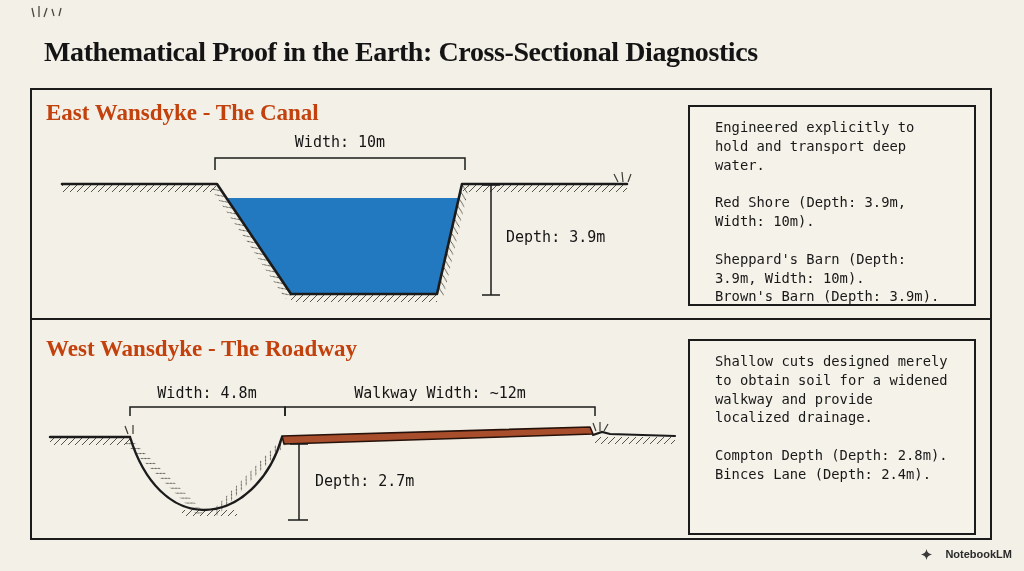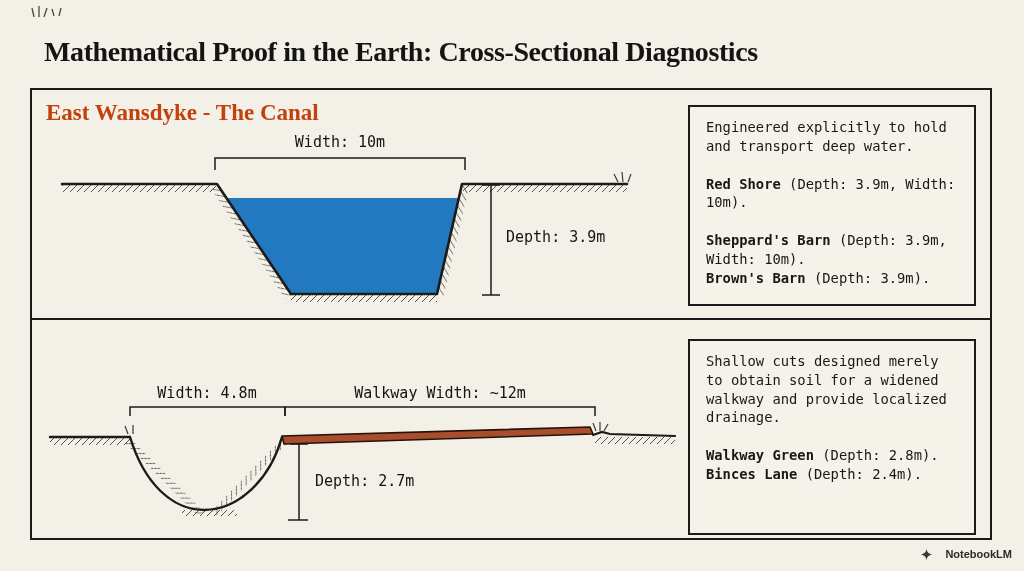--- a/index.html
+++ b/index.html
@@ -8,26 +8,26 @@
   .title{position:absolute;left:44px;top:36px;font-family:"Liberation Serif",serif;font-weight:700;font-size:28px;letter-spacing:-0.4px;color:#141414;white-space:nowrap}
   .frame{position:absolute;left:30px;top:88px;width:962px;height:452px;border:2px solid #1b1b1b}
   .sec{position:absolute;left:0;width:100%}
   .sec-top{top:0;height:230px;border-bottom:2px solid #1b1b1b}
   .sec-bottom{top:230px;height:220px}
   .sec-heading{position:absolute;left:14px;font-family:"Liberation Serif",serif;font-weight:700;font-size:23px;color:#c2410c;white-space:nowrap}
   .sec-top .sec-heading{top:10px}
   .sec-bottom .sec-heading{top:16px}
   svg.diagram{position:absolute;left:0;top:0}
   .dim{font-family:"DejaVu Sans Mono",monospace;font-size:15px;fill:#141414;font-weight:500}
-  .note{position:absolute;left:656px;width:288px;border:2px solid #1b1b1b;background:#f5f2e9;padding:11px 16px;font-family:"DejaVu Sans Mono",monospace;font-size:13.8px;line-height:1.36;color:#181818}
+  .note{position:absolute;left:656px;width:288px;border:2px solid #1b1b1b;background:#f5f2e9;padding:11px 25px;font-family:"DejaVu Sans Mono",monospace;font-size:13.8px;line-height:1.36;color:#181818}
   .note-top{top:15px;height:201px}
   .note-bottom{top:19px;height:196px}
   .note p{margin:0}
   .note .mb{margin-bottom:19px}
-  .note strong{font-weight:700}
+  .note strong{font-weight:400}
   .watermark{position:absolute;right:12px;top:548px;display:flex;align-items:center;gap:13px;font-size:11px;font-weight:700;color:#2a2a2a}
   .tuft-corner{position:absolute;left:30px;top:2px}
 </style>
 </head>
 <body>
 
 <svg class="tuft-corner" width="34" height="16" viewBox="0 0 34 16">
   <path d="M4,15 l-2,-9 M9,15 l0,-11 M14,15 l3,-9 M24,14 l-2,-7 M29,14 l2,-8" stroke="#4a493f" stroke-width="1.3" fill="none"></path>
 </svg>
 
@@ -62,20 +62,21 @@
 
     <div class="note note-top">
       <p class="mb">Engineered explicitly to hold and transport deep water.</p>
       <p class="mb"><strong>Red Shore</strong><span> (Depth: 3.9m, Width: 10m).</span></p>
       <p><strong>Sheppard's Barn</strong><span> (Depth: 3.9m, Width: 10m).</span></p>
       <p><strong>Brown's Barn</strong><span> (Depth: 3.9m).</span></p>
     </div>
   </div>
 
   <div class="sec sec-bottom">
+    <h2 class="sec-heading">West Wansdyke - The Roadway</h2>
 
     <svg class="diagram" width="660" height="218" viewBox="0 0 660 218">
       <g>
         <rect x="18" y="118" width="80" height="7" fill="url(#hatch)"></rect>
         <rect x="563" y="117" width="80" height="7" fill="url(#hatch)"></rect>
         <rect x="98" y="118" width="104" height="7" fill="url(#hatch)" transform="rotate(45 98 118)"></rect>
         <rect x="180" y="191" width="102" height="7" fill="url(#hatch)" transform="rotate(-46 180 191)"></rect>
         <rect x="150" y="190" width="55" height="6" fill="url(#hatch)"></rect>
       </g>
       <polygon points="250,116 558,107 561,114 252,124" fill="#a84e2c" stroke="#26120a" stroke-width="1.6" stroke-linejoin="round"></polygon>
@@ -85,21 +86,21 @@
       <path d="M98,96 L98,87 L253,87 L253,96" stroke="#1b1b1b" stroke-width="1.5" fill="none"></path>
       <path d="M253,96 L253,87 L563,87 L563,96" stroke="#1b1b1b" stroke-width="1.5" fill="none"></path>
       <text class="dim" x="175" y="78" text-anchor="middle">Width: 4.8m</text>
       <text class="dim" x="408" y="78" text-anchor="middle">Walkway Width: ~12m</text>
       <path d="M258,124 L276,124 M267,124 L267,200 M256,200 L276,200" stroke="#1b1b1b" stroke-width="1.5" fill="none"></path>
       <text class="dim" x="283" y="166">Depth: 2.7m</text>
     </svg>
 
     <div class="note note-bottom">
       <p class="mb">Shallow cuts designed merely to obtain soil for a widened walkway and provide localized drainage.</p>
-      <p><strong>Walkway Green</strong><span> (Depth: 2.8m).</span></p>
+      <p><strong>Compton Depth</strong><span> (Depth: 2.8m).</span></p>
       <p><strong>Binces Lane</strong><span> (Depth: 2.4m).</span></p>
     </div>
   </div>
 </div>
 
 <div class="watermark">
   <svg width="11" height="11" viewBox="0 0 24 24">
     <path d="M12 0 C13.2 7 17 10.8 24 12 C17 13.2 13.2 17 12 24 C10.8 17 7 13.2 0 12 C7 10.8 10.8 7 12 0 Z" fill="#3a3a3a"></path>
   </svg>
   <span>NotebookLM</span>

